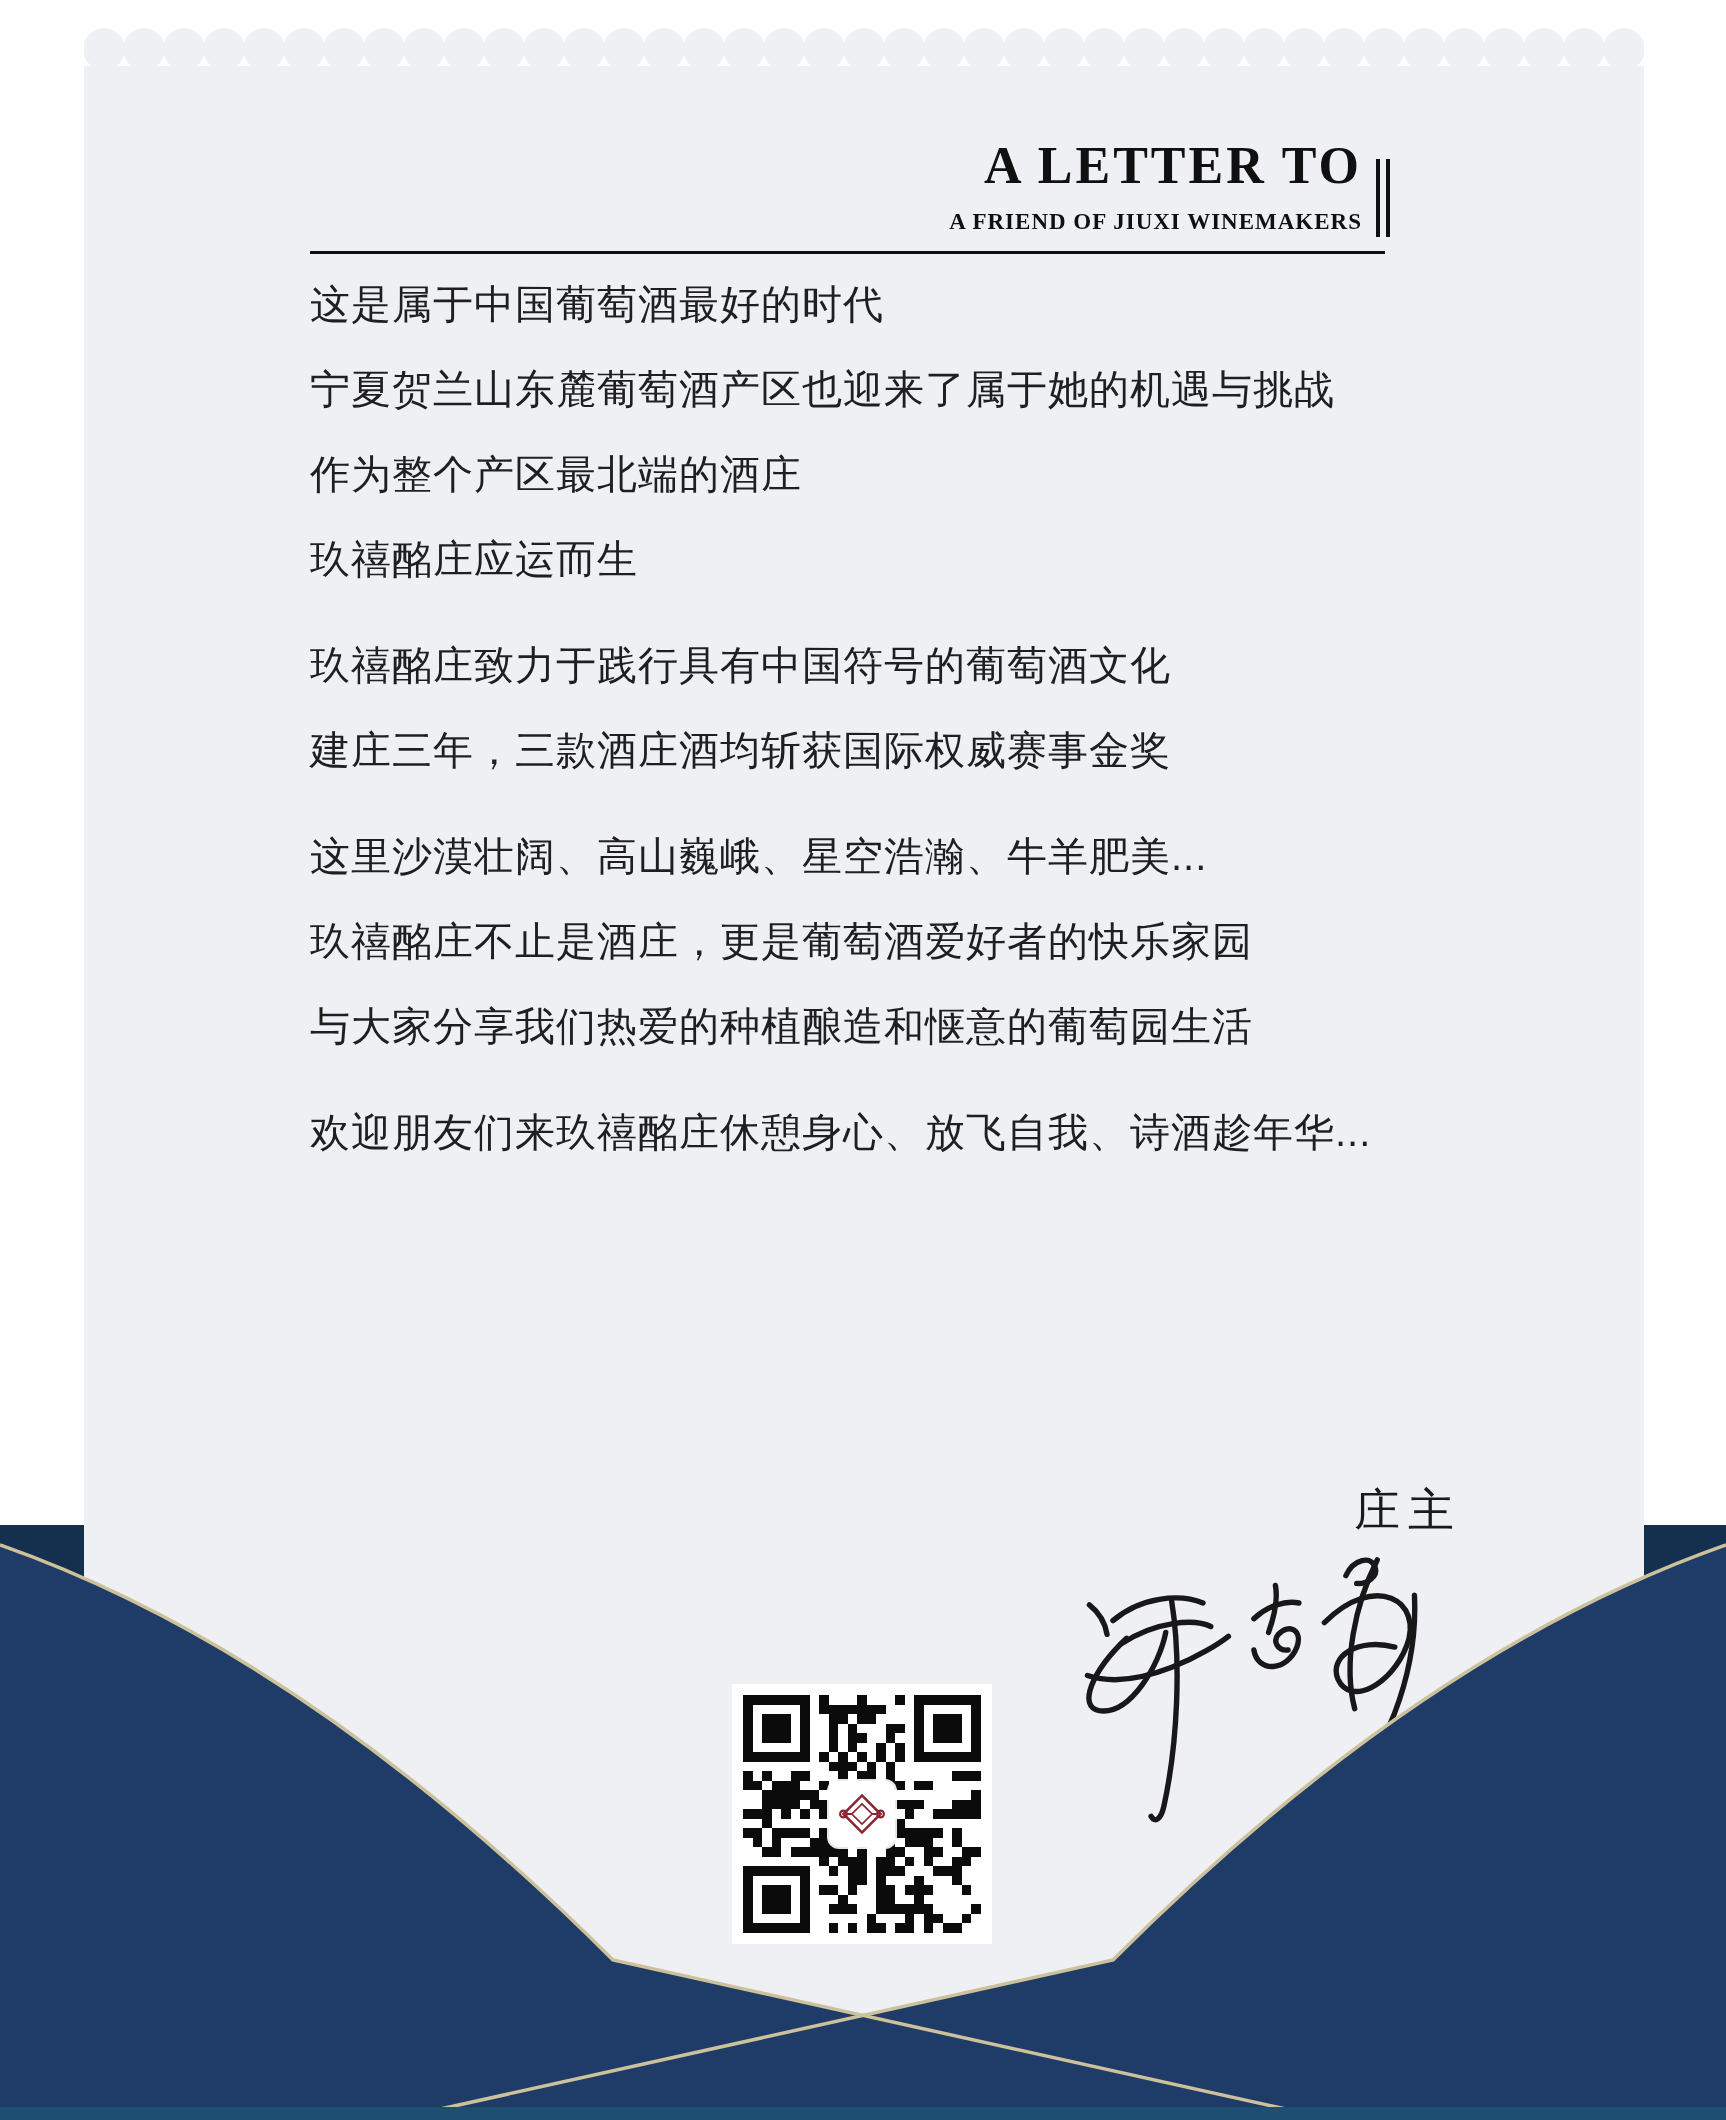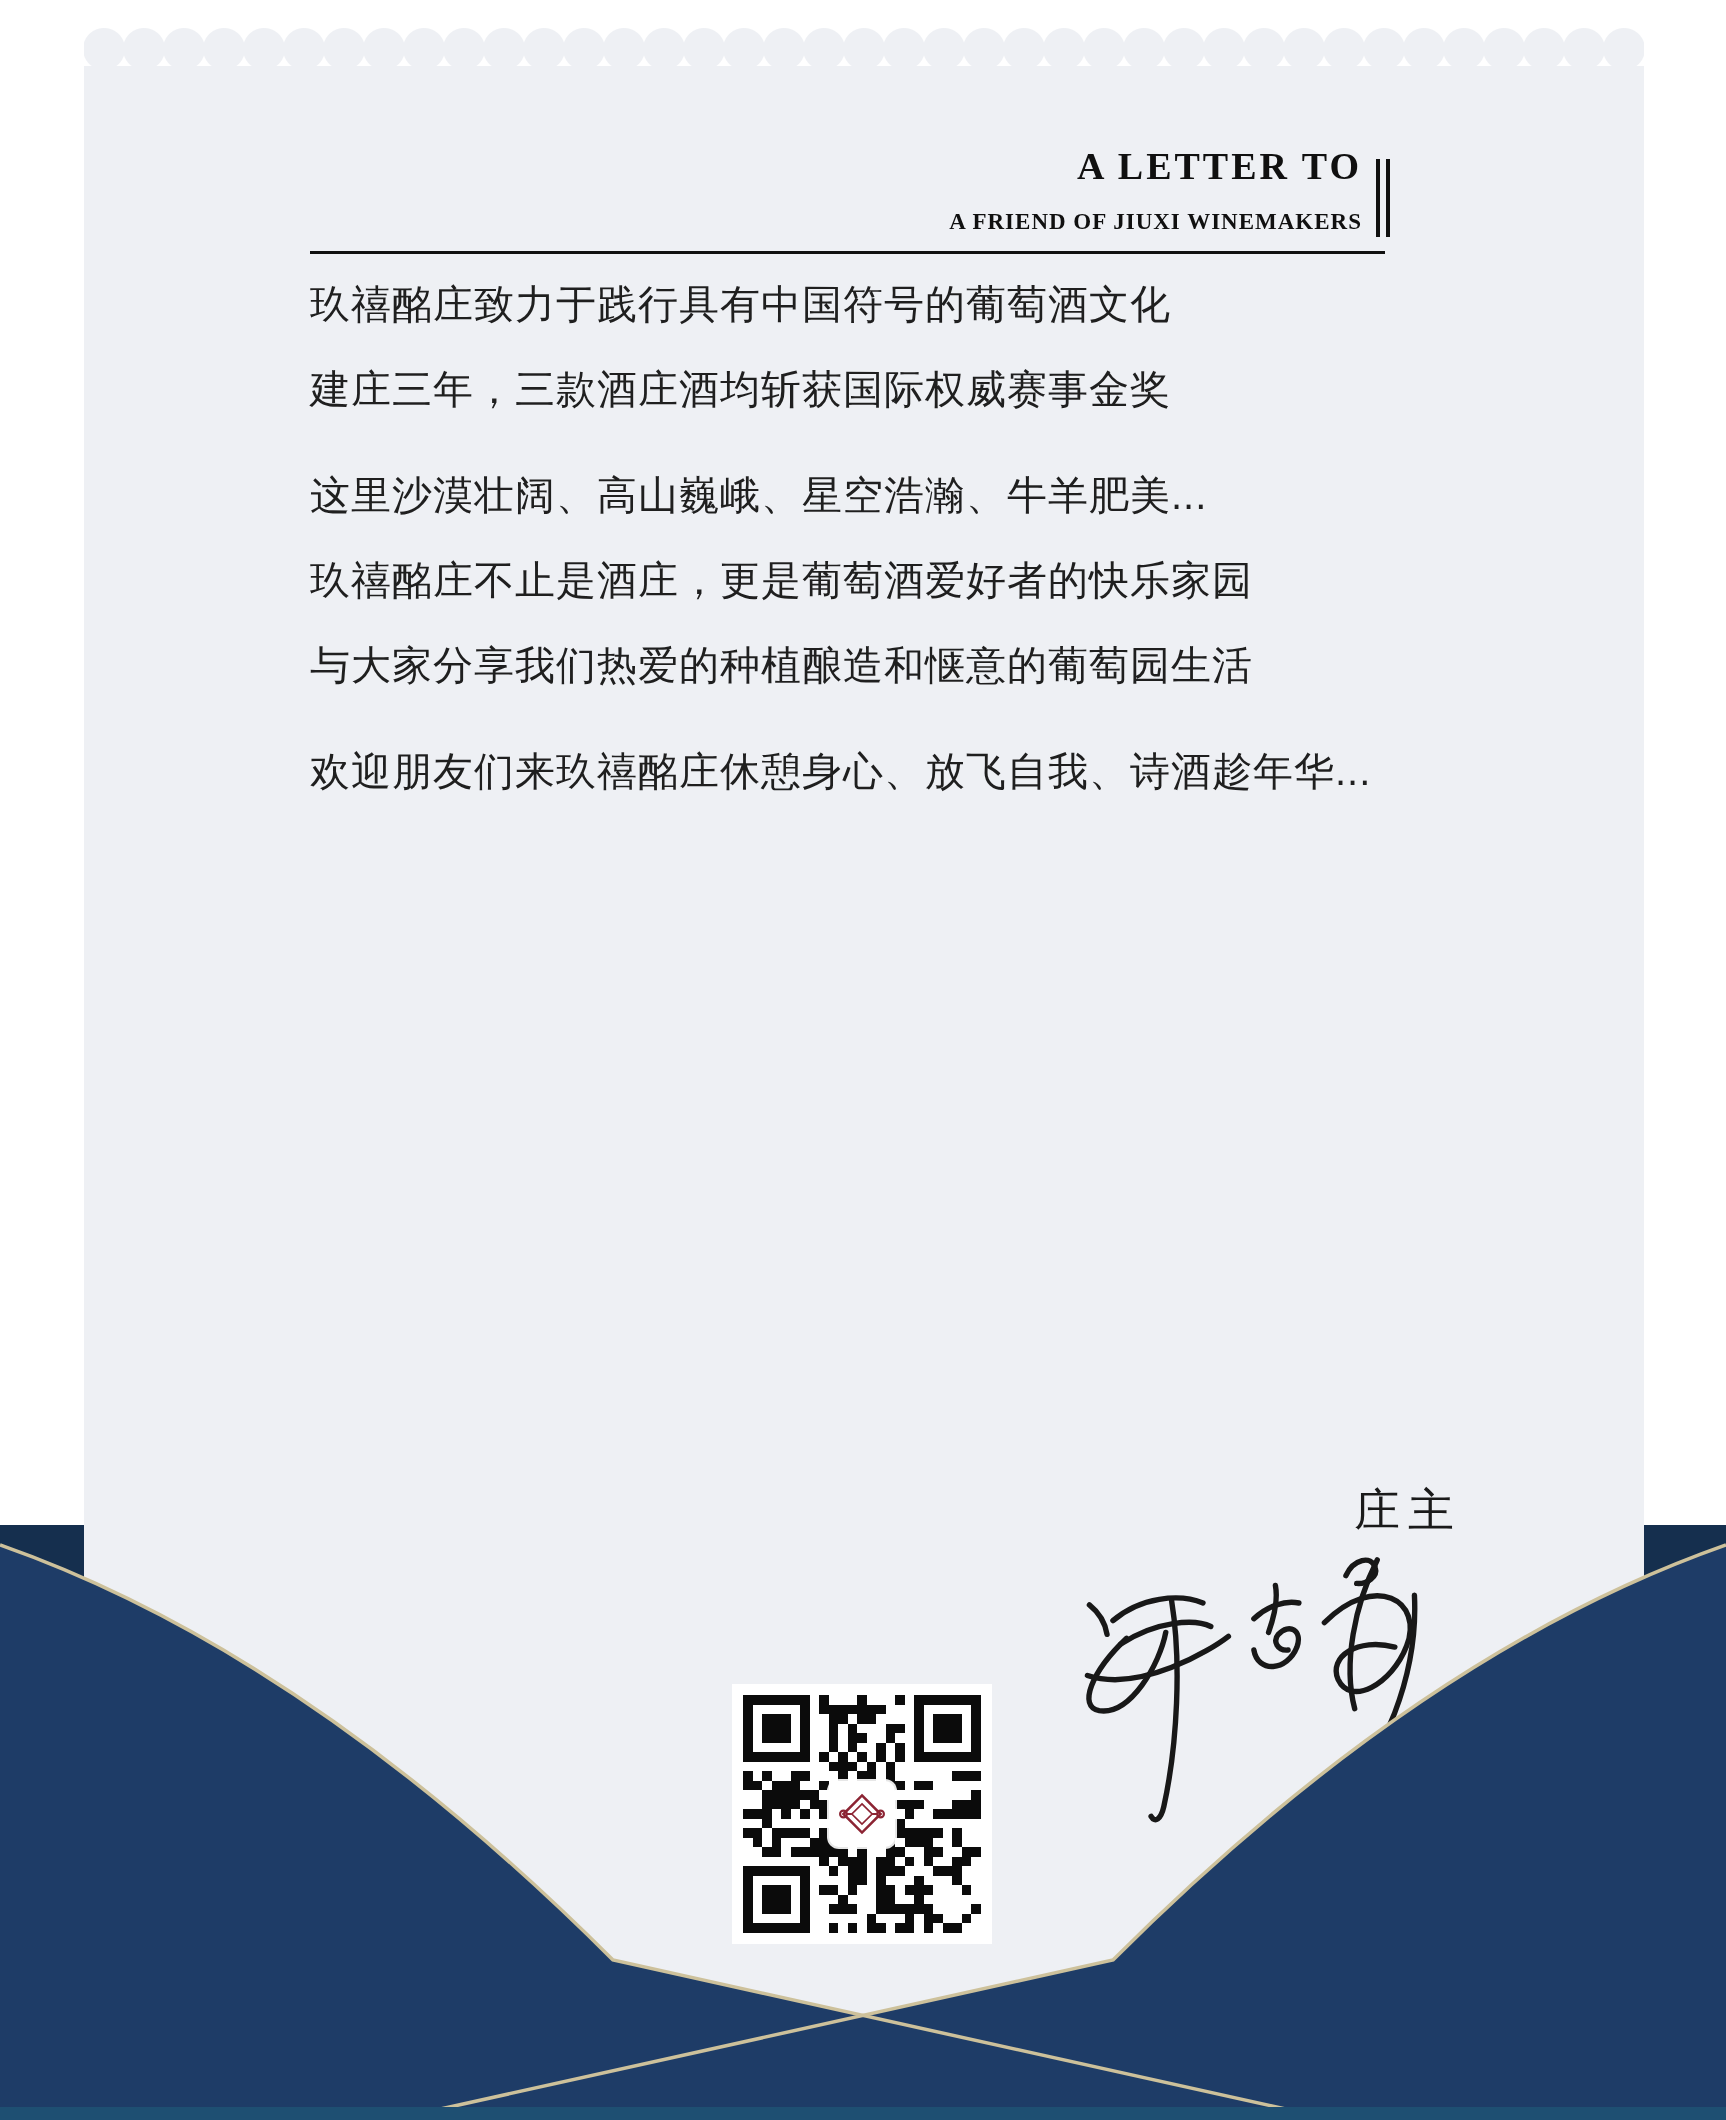--- a/index.html
+++ b/index.html
@@ -28,21 +28,21 @@
   }
 
   
   .header{
     position:absolute;top:138px;right:336px;z-index:6;
     display:flex;align-items:flex-end;gap:14px;
   }
   .header-titles{text-align:right;color:#101010;}
   .header-title{
     font-family:"Liberation Serif","DejaVu Serif",serif;
-    font-weight:bold;font-size:38px;letter-spacing:3px;line-height:56px;
+    font-weight:bold;font-size:52px;letter-spacing:3px;line-height:56px;
   }
   .header-subtitle{
     font-family:"Liberation Serif","DejaVu Serif",serif;
     font-weight:bold;font-size:23px;letter-spacing:1px;line-height:30px;margin-top:13px;
   }
   .header-bars{display:flex;gap:6px;height:78px;align-items:stretch;}
   .header-bars i{display:block;width:4px;background:#101010;}
   .header-rule{
     position:absolute;left:310px;top:251px;width:1075px;height:3px;
     background:#101010;z-index:6;
@@ -103,20 +103,26 @@
       <div class="header-subtitle">A FRIEND OF JIUXI WINEMAKERS</div>
     </div>
     <div class="header-bars">
         <i></i>
         <i></i>
       </div>
   </div>
   <div class="header-rule"></div>
 
   <div class="letter-body">
+    <div class="para">
+      <div class="line">这是属于中国葡萄酒最好的时代</div>
+      <div class="line">宁夏贺兰山东麓葡萄酒产区也迎来了属于她的机遇与挑战</div>
+      <div class="line">作为整个产区最北端的酒庄</div>
+      <div class="line">玖禧酩庄应运而生</div>
+    </div>
     <div class="para">
       <div class="line">玖禧酩庄致力于践行具有中国符号的葡萄酒文化</div>
       <div class="line">建庄三年，三款酒庄酒均斩获国际权威赛事金奖</div>
     </div>
     <div class="para">
       <div class="line">这里沙漠壮阔、高山巍峨、星空浩瀚、牛羊肥美...</div>
       <div class="line">玖禧酩庄不止是酒庄，更是葡萄酒爱好者的快乐家园</div>
       <div class="line">与大家分享我们热爱的种植酿造和惬意的葡萄园生活</div>
     </div>
     <div class="para">

